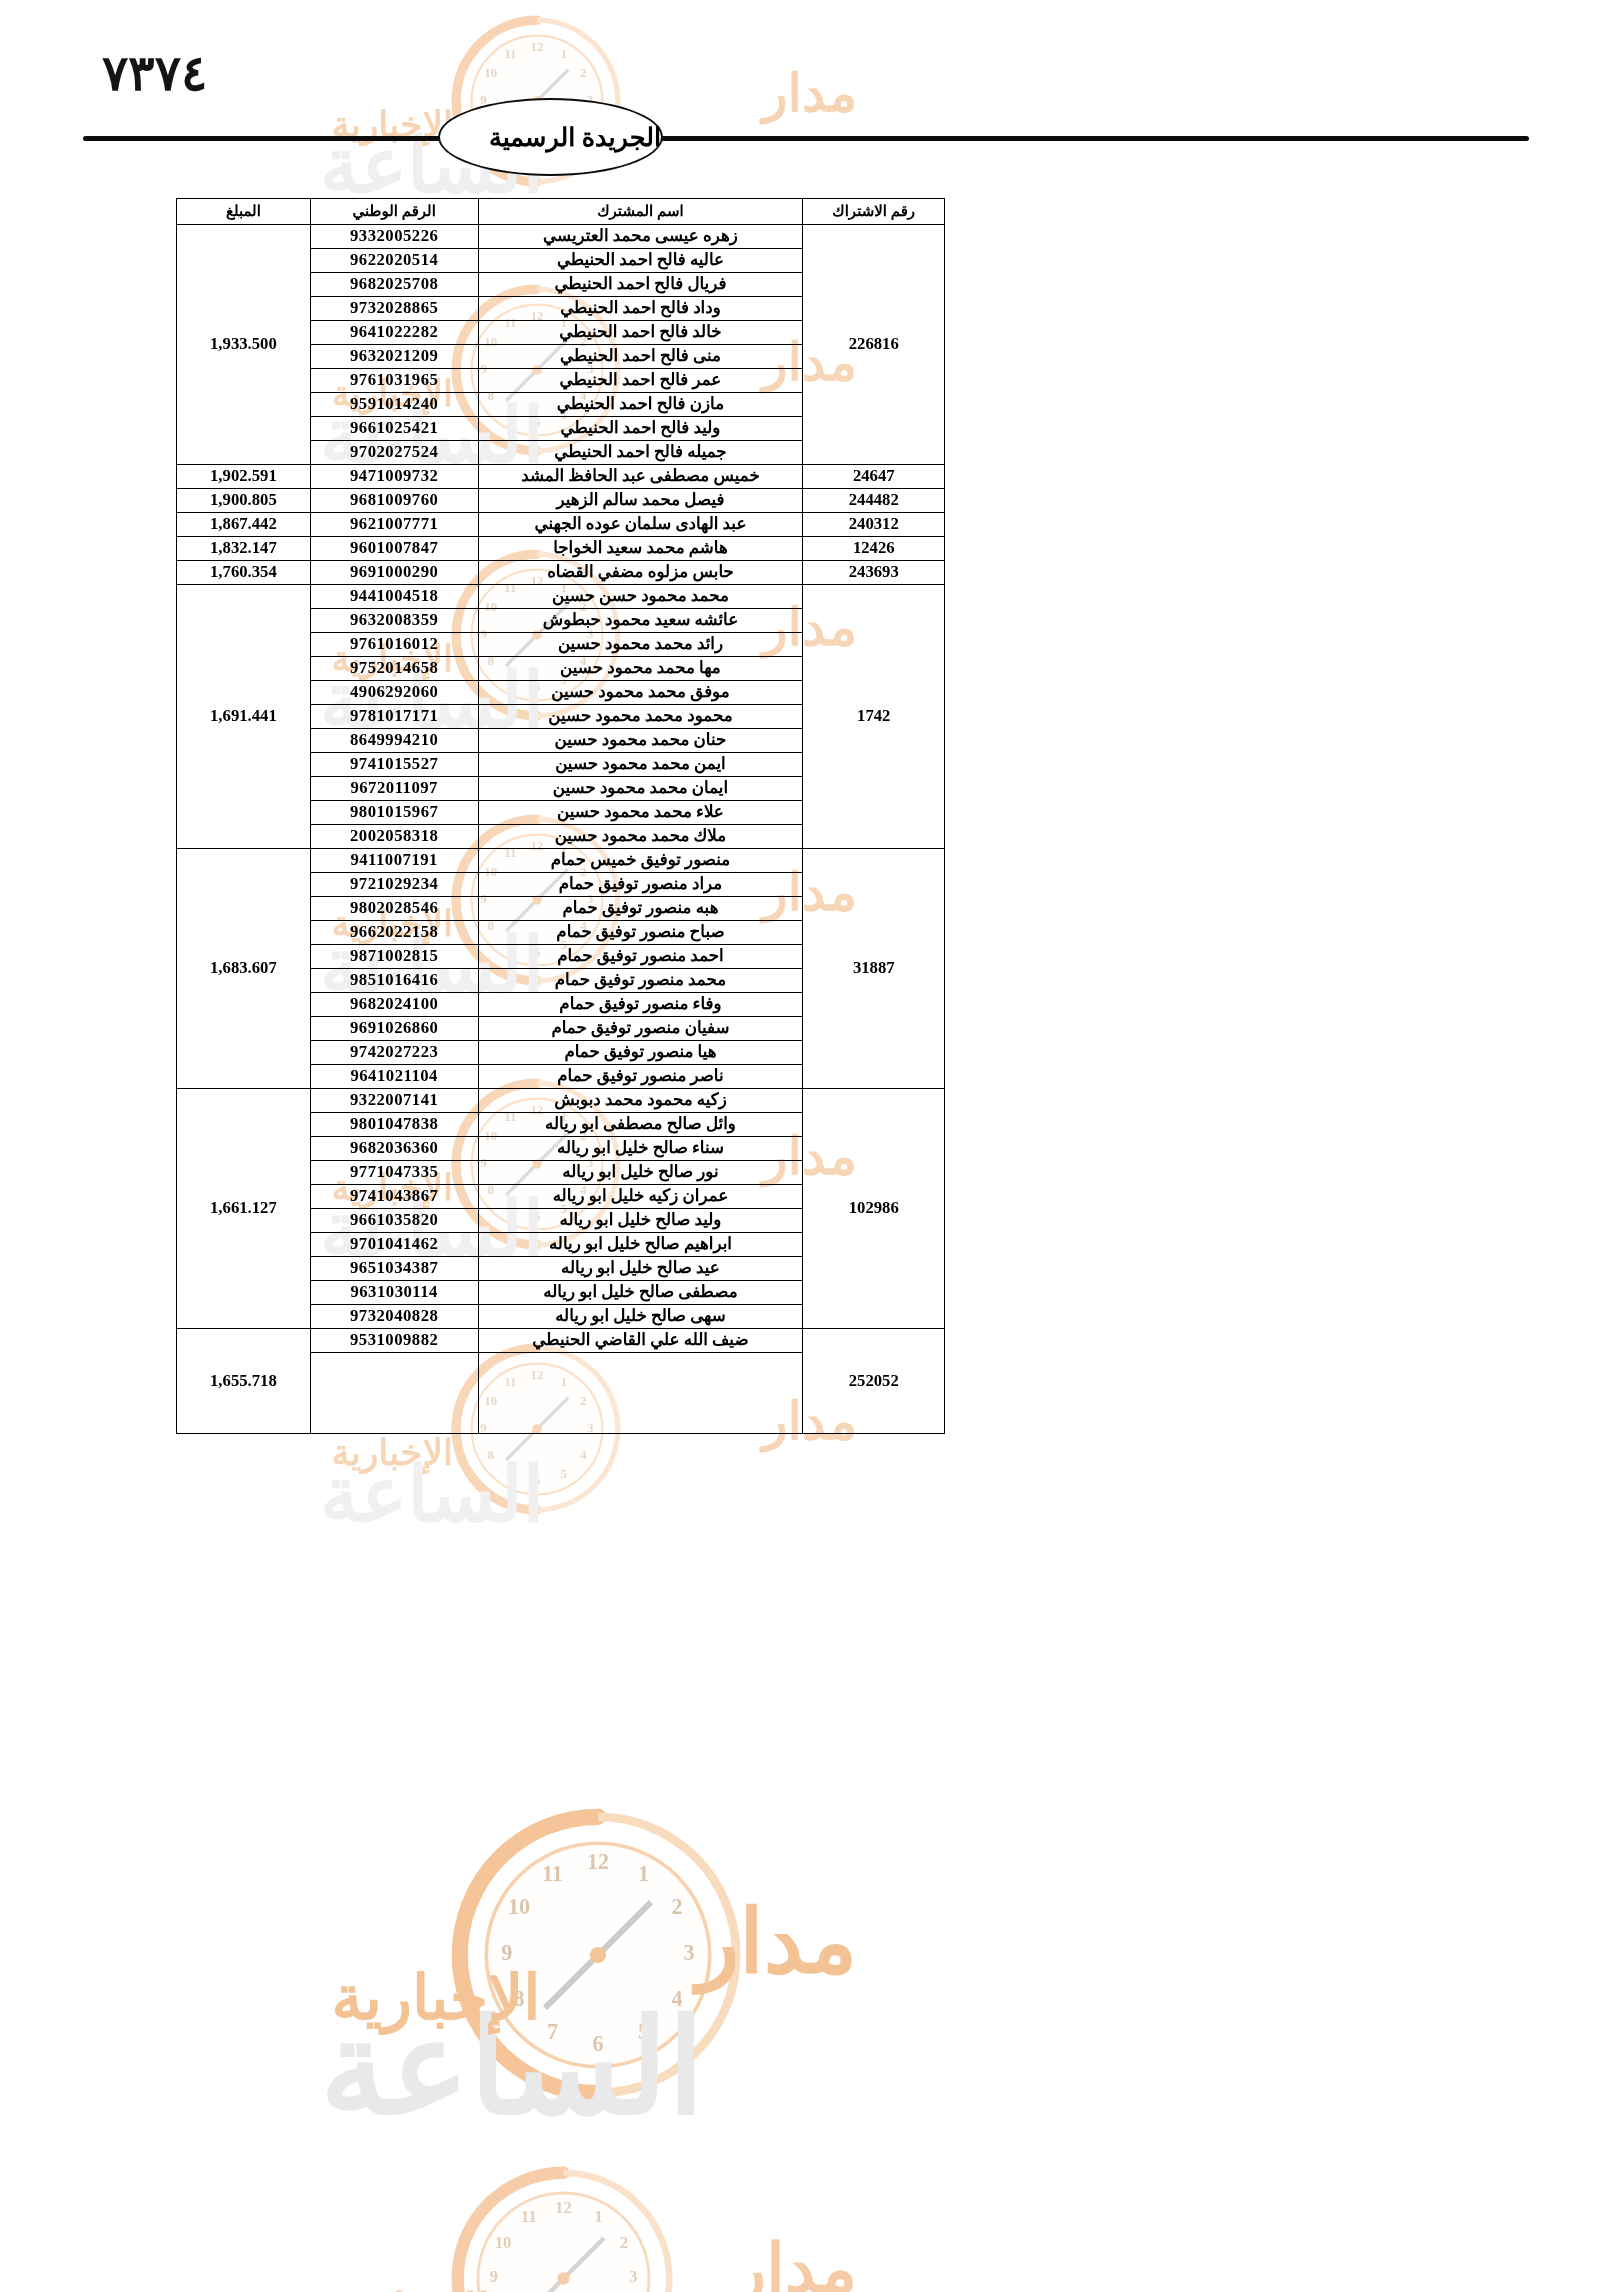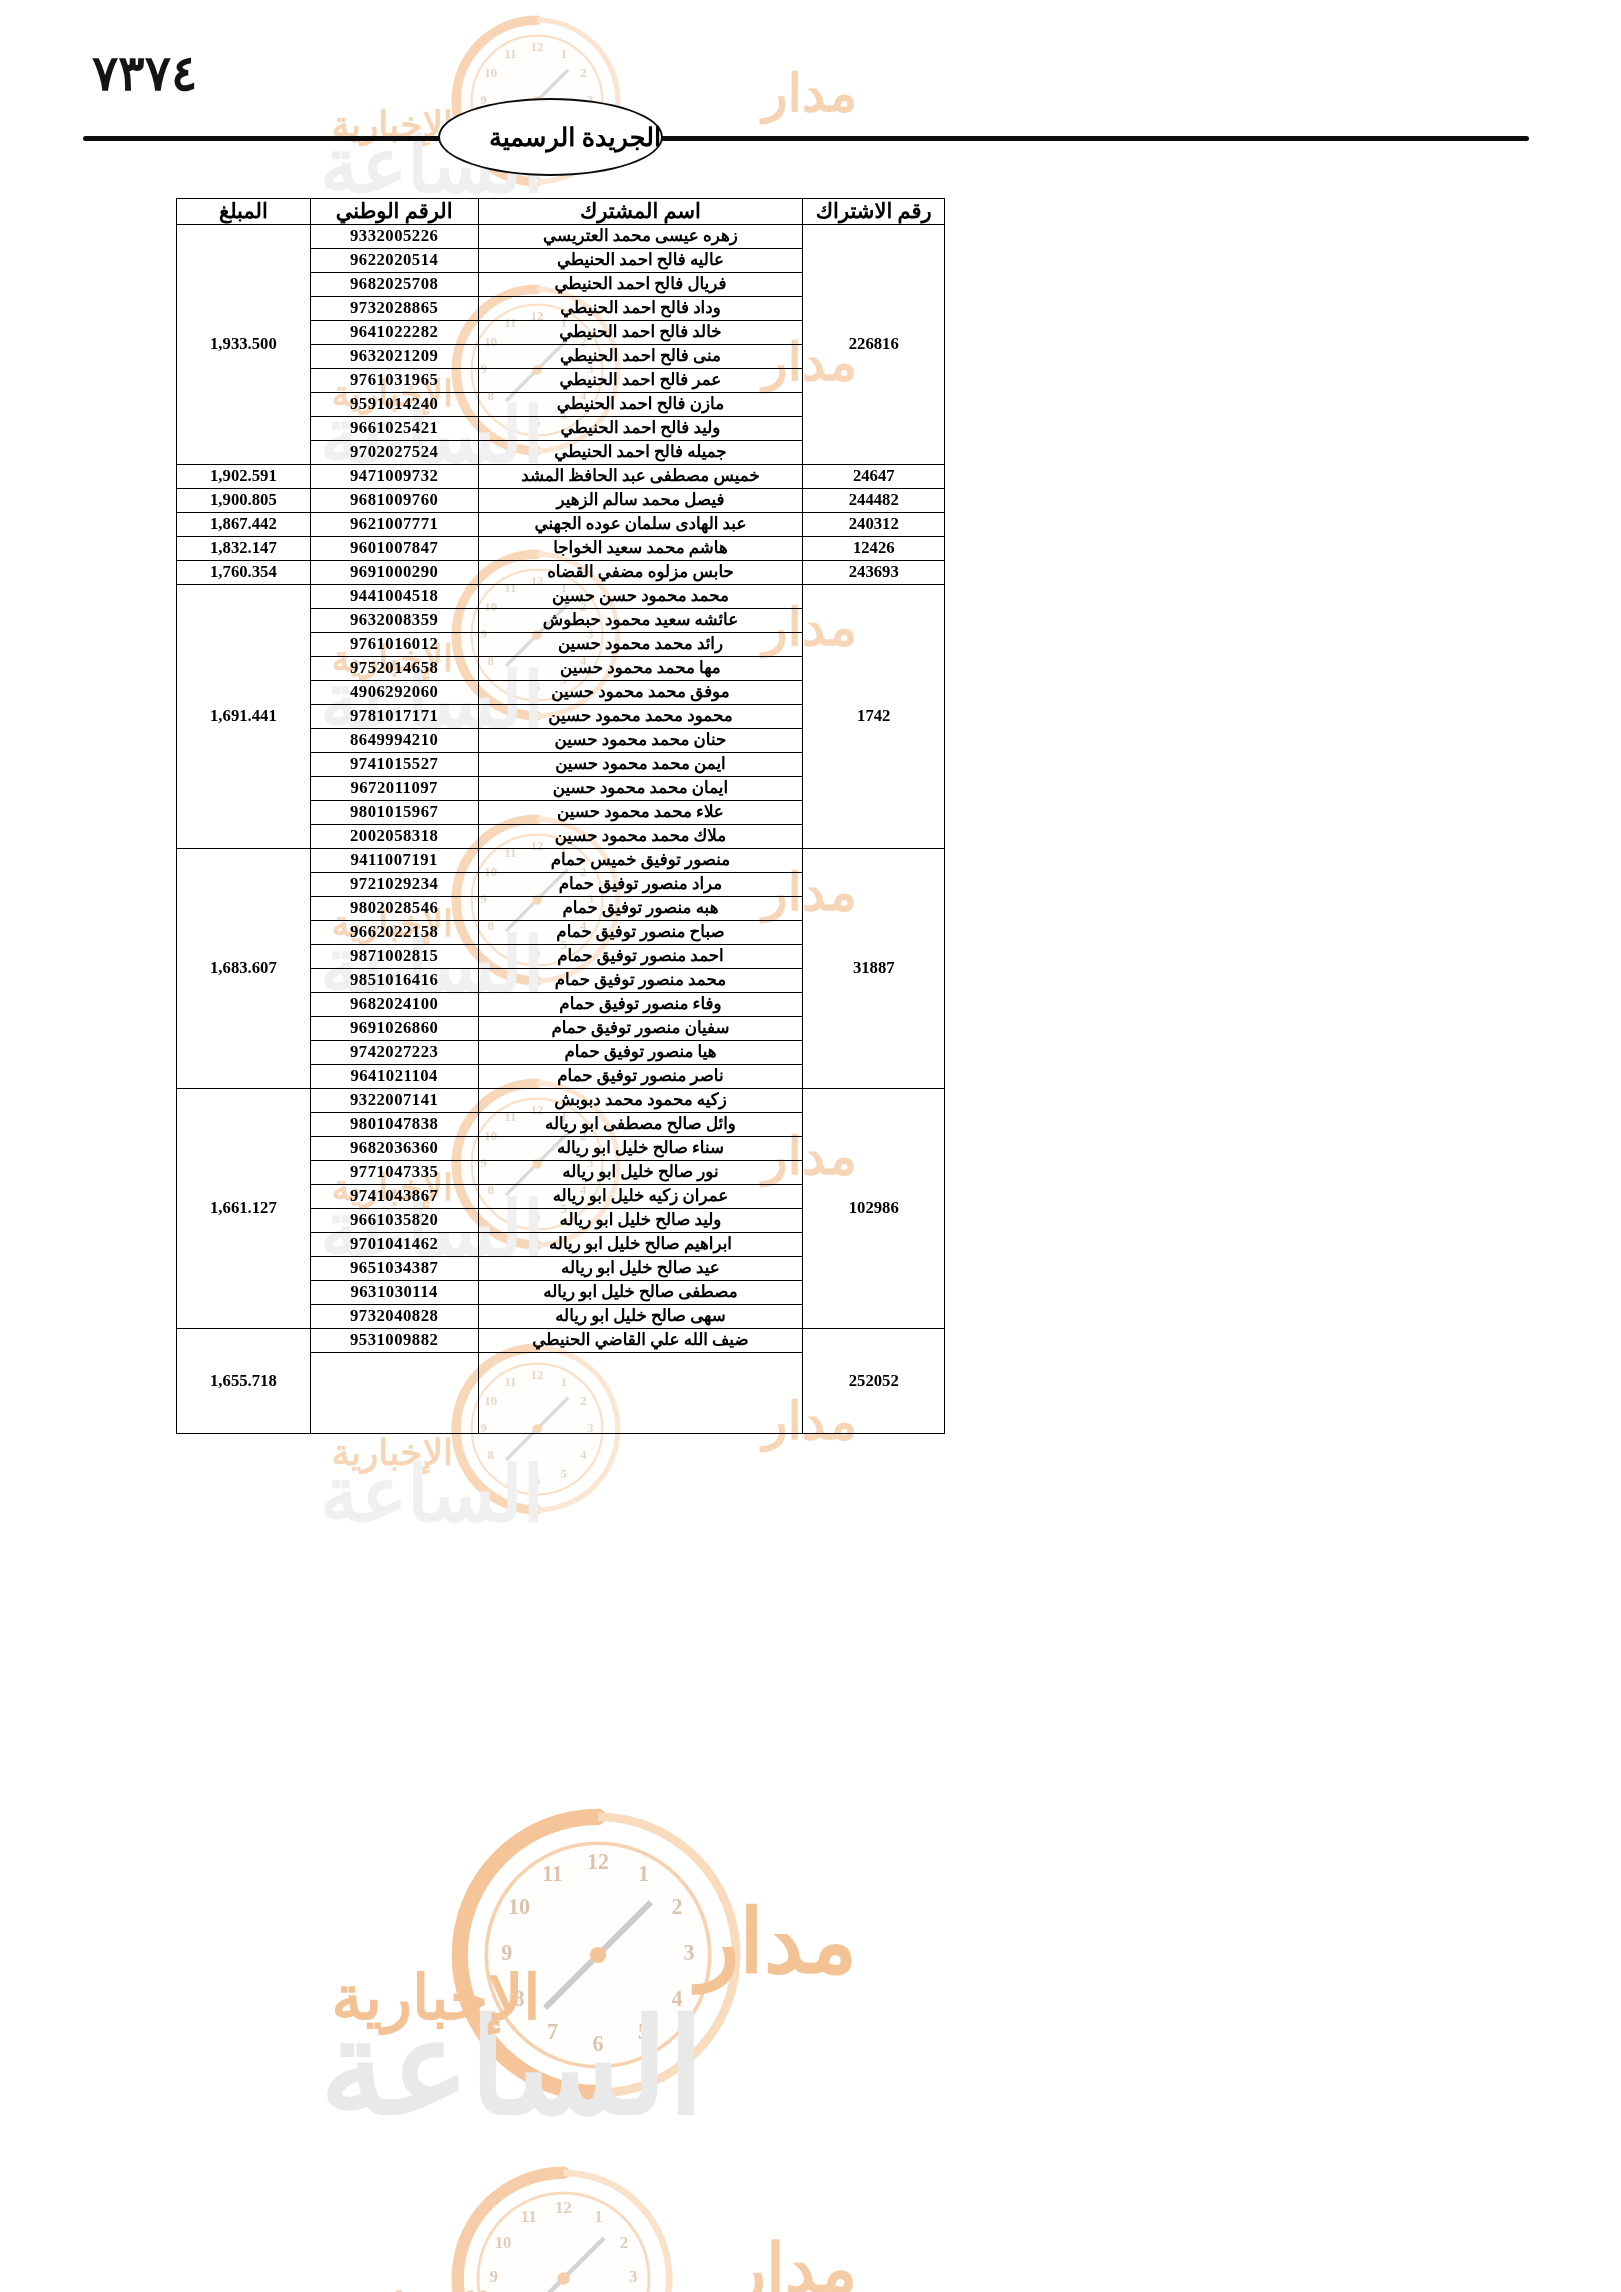--- a/index.html
+++ b/index.html
@@ -7,21 +7,21 @@
     position:relative;
     width:1621px; height:2293px;
     background:#ffffff;
     overflow:hidden;
     font-family:"Liberation Serif", serif;
     color:#000;
   }
 
   
   .page-number {
-    position:absolute; top:45px; left:92px;
+    position:absolute; top:45px; left:102px;
     font-size:49px; font-weight:bold; color:#141414;
     z-index:2; direction:rtl;
   }
   .top-rule {
     position:absolute; top:136px; left:83px;
     width:1446px; height:4.9px; background:#0c0c0c; border-radius:2.9px;
     z-index:2;
   }
   .gazette-oval {
     position:absolute; top:98px; left:438px;
@@ -40,21 +40,21 @@
     z-index:2; direction:rtl;
   }
   .subscribers th, .subscribers td {
     border:1.5px solid #000;
     text-align:center; vertical-align:middle;
     font-weight:bold; padding:0 3.9px;
     font-size:16.7px; line-height:1.15;
     height:23px; overflow:hidden; white-space:nowrap;
     background:transparent;
   }
-  .subscribers th { font-size:21px; height:24.5px; }
+  .subscribers th { font-size:15px; height:24.5px; }
   .col-sub { width:133px; direction:ltr; }
   .col-name { width:316px; }
   .col-nid  { width:159px; direction:ltr; letter-spacing:0.5px; font-size:17px; }
   .col-amt  { width:125px; direction:ltr; }
   .group-cell { vertical-align:top; padding-top:2px; }
   .pad-row td { height:80px; }
 
   
   .wm {
     position:absolute; left:314px; width:549px;

